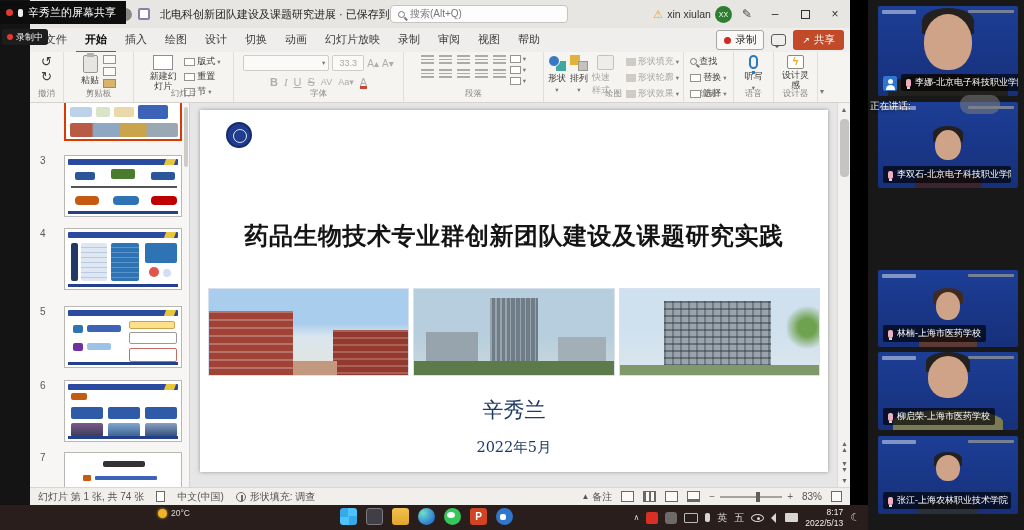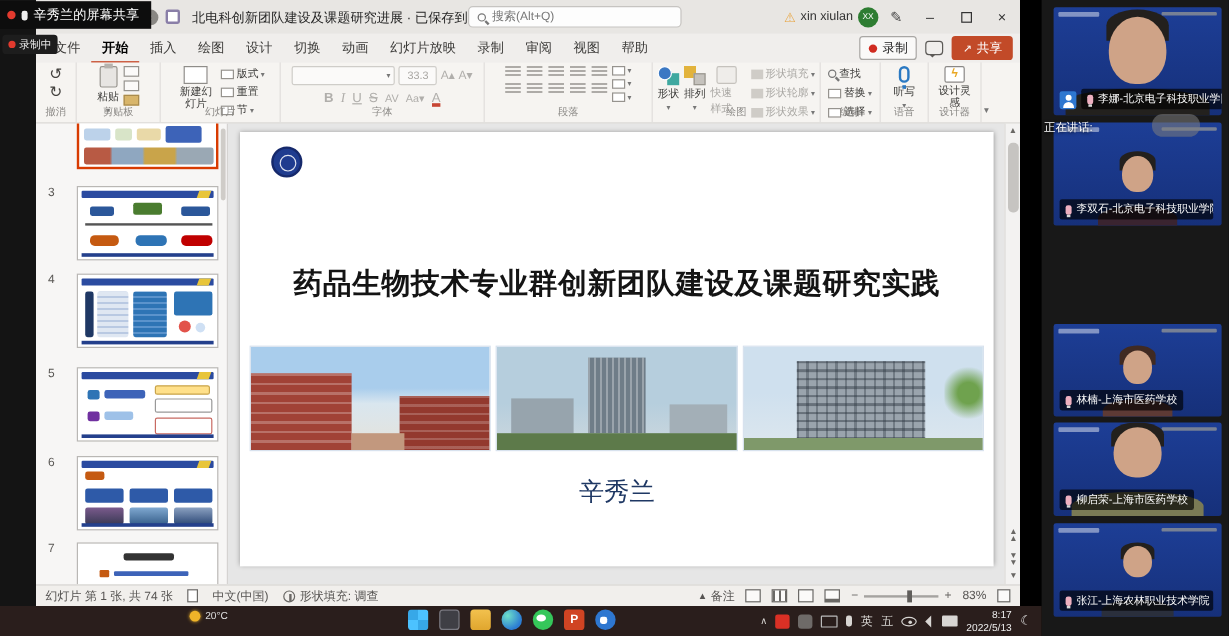--- a/index.html
+++ b/index.html
@@ -622,20 +622,21 @@
               <span class="ply b3"></span>
               <span class="ply b4"></span>
           </div>
           <div class="photo" id="p4">
             <span class="ply b1"></span>
               <span class="ply b2"></span>
               <span class="ply b3"></span>
           </div>
         </div>
         <div id="slide-author">辛秀兰</div>
+        <div id="slide-date">2022年5月</div>
       </div>
     </div>
 
     <div id="vscroll">
       <div class="arr">▲</div>
       <div class="sthumb"></div>
       <div class="dbl" style="bottom:34px;">▲<br>▲</div>
       <div class="dbl" style="bottom:14px;">▼<br>▼</div>
       <div class="arr" style="position:absolute;bottom:0;width:13px;">▼</div>
     </div>

